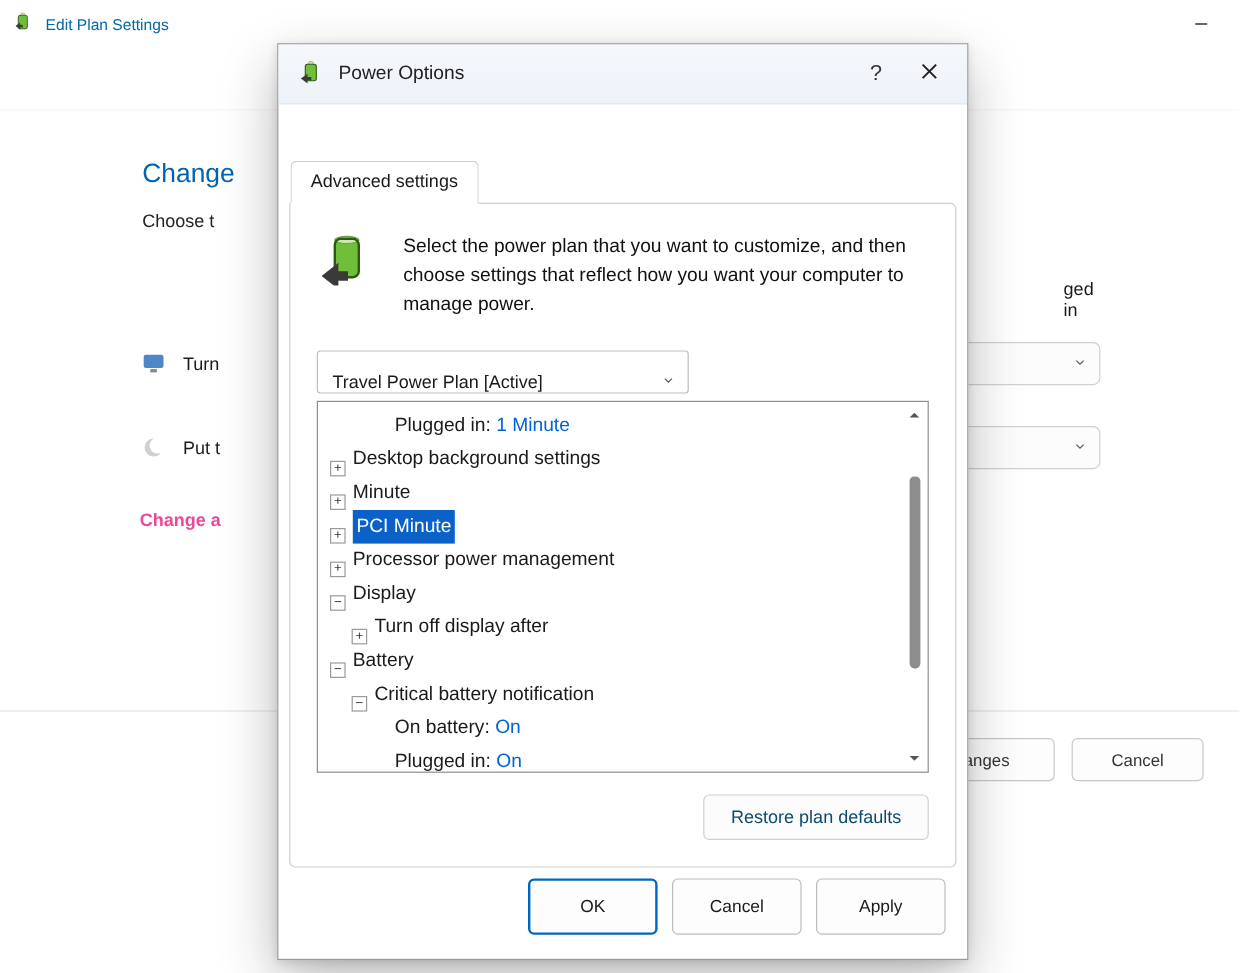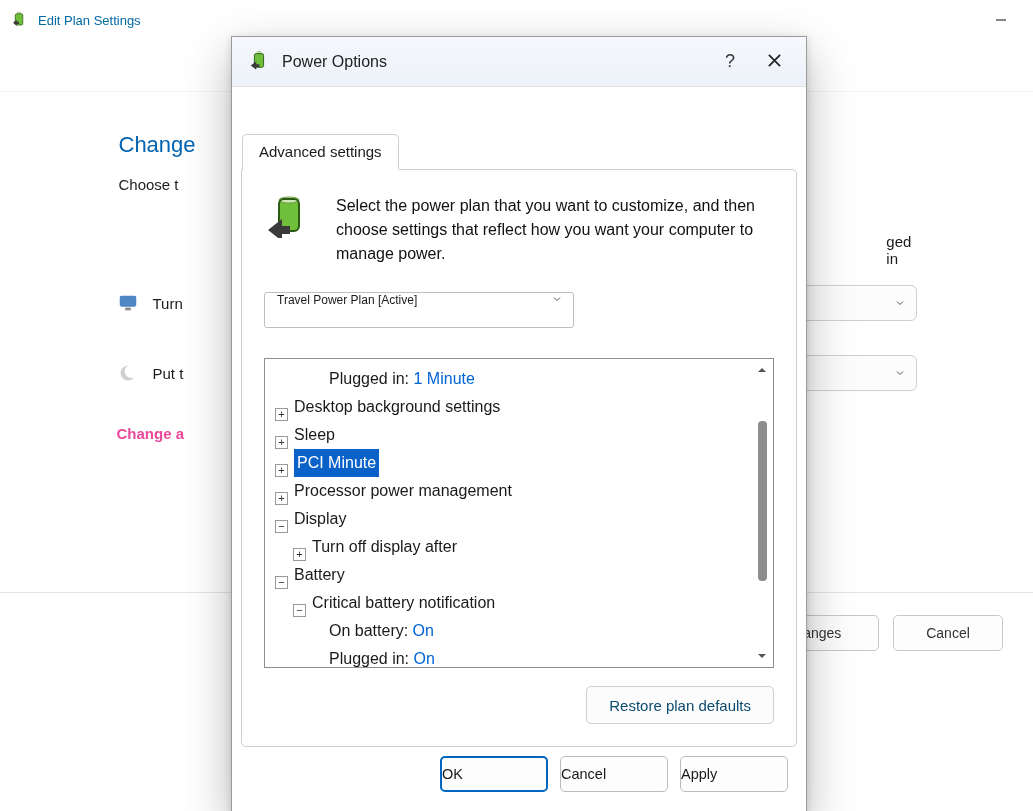--- a/index.html
+++ b/index.html
@@ -149,24 +149,24 @@
     padding: 20px 22px 22px 22px;
   }
 
   .desc-row { display:flex; gap: 18px; margin-bottom: 22px;}
   .desc-row .bigicon { width: 50px; flex: 0 0 50px;}
   .desc-row p { margin:4px; font-size: 16px; line-height: 1.5; color:#111;}
 
   .combo {
     width: 310px; height: 36px;
     border: 1px solid #bdbdbd; border-radius: 3px;
-    display:flex; align-items:flex-start; justify-content:space-between;
+    display:flex; align-items:flex-end; justify-content:space-between;
     padding: 0 10px 0 12px;
-    font-size: 12px;
-    margin-bottom: 30px;
+    font-size: 15px;
+    margin-bottom: 6px;
     background:#fff;
   }
 
   .treebox {
     position: relative;
     border: 1px solid #8f8f8f;
     height: 310px;
     background:#fff;
     overflow:hidden;
   }
@@ -204,24 +204,24 @@
     border: 1px solid #d0d0d0; border-radius:5px; background:#fcfcfc;
     color:#0c4a6e; font-size:15px;
     display:flex; align-items:center;
   }
 
   .dlg-buttons {
     display:flex; justify-content:flex-end; gap: 12px;
     padding: 0 18px 20px 18px;
   }
   .dlg-btn {
-    width: 108px; height: 36px;
+    width: 108px; height: 47px;
     border: 1px solid #bcbcbc; border-radius: 5px;
     background: #fdfdfd; font-size: 14.5px;
-    display:flex; align-items:center; justify-content:flex-start;
+    display:flex; align-items:center; justify-content:center;
   }
   .dlg-btn.primary { border: 2px solid #0067c0; }
 
   
   .battery-svg .body { fill:#6fbf3b; }
   .battery-svg .outline { fill:none; stroke:#2b5a13; stroke-width:2; }
   .battery-svg .plug { fill:#3a3a3a; }
   .battery-svg .cap { fill:#cfe8b9; stroke:#6fa043; }
 
 </style>
@@ -401,21 +401,21 @@
         <div class="node ind4">
           <span>Plugged in:</span>&nbsp;
           <span class="val">1 Minute</span>
         </div>
         <div class="node ind1">
           <span class="exp">+</span>
           <span>Desktop background settings</span>
         </div>
         <div class="node ind1">
           <span class="exp">+</span>
-          <span>Sleep</span>
+          <span>Minute</span>
         </div>
         <div class="node ind1">
           <span class="exp">+</span>
           <span class="sel">PCI Minute</span>
         </div>
         <div class="node ind1">
           <span class="exp">+</span>
           <span>Processor power management</span>
         </div>
         <div class="node ind1">

